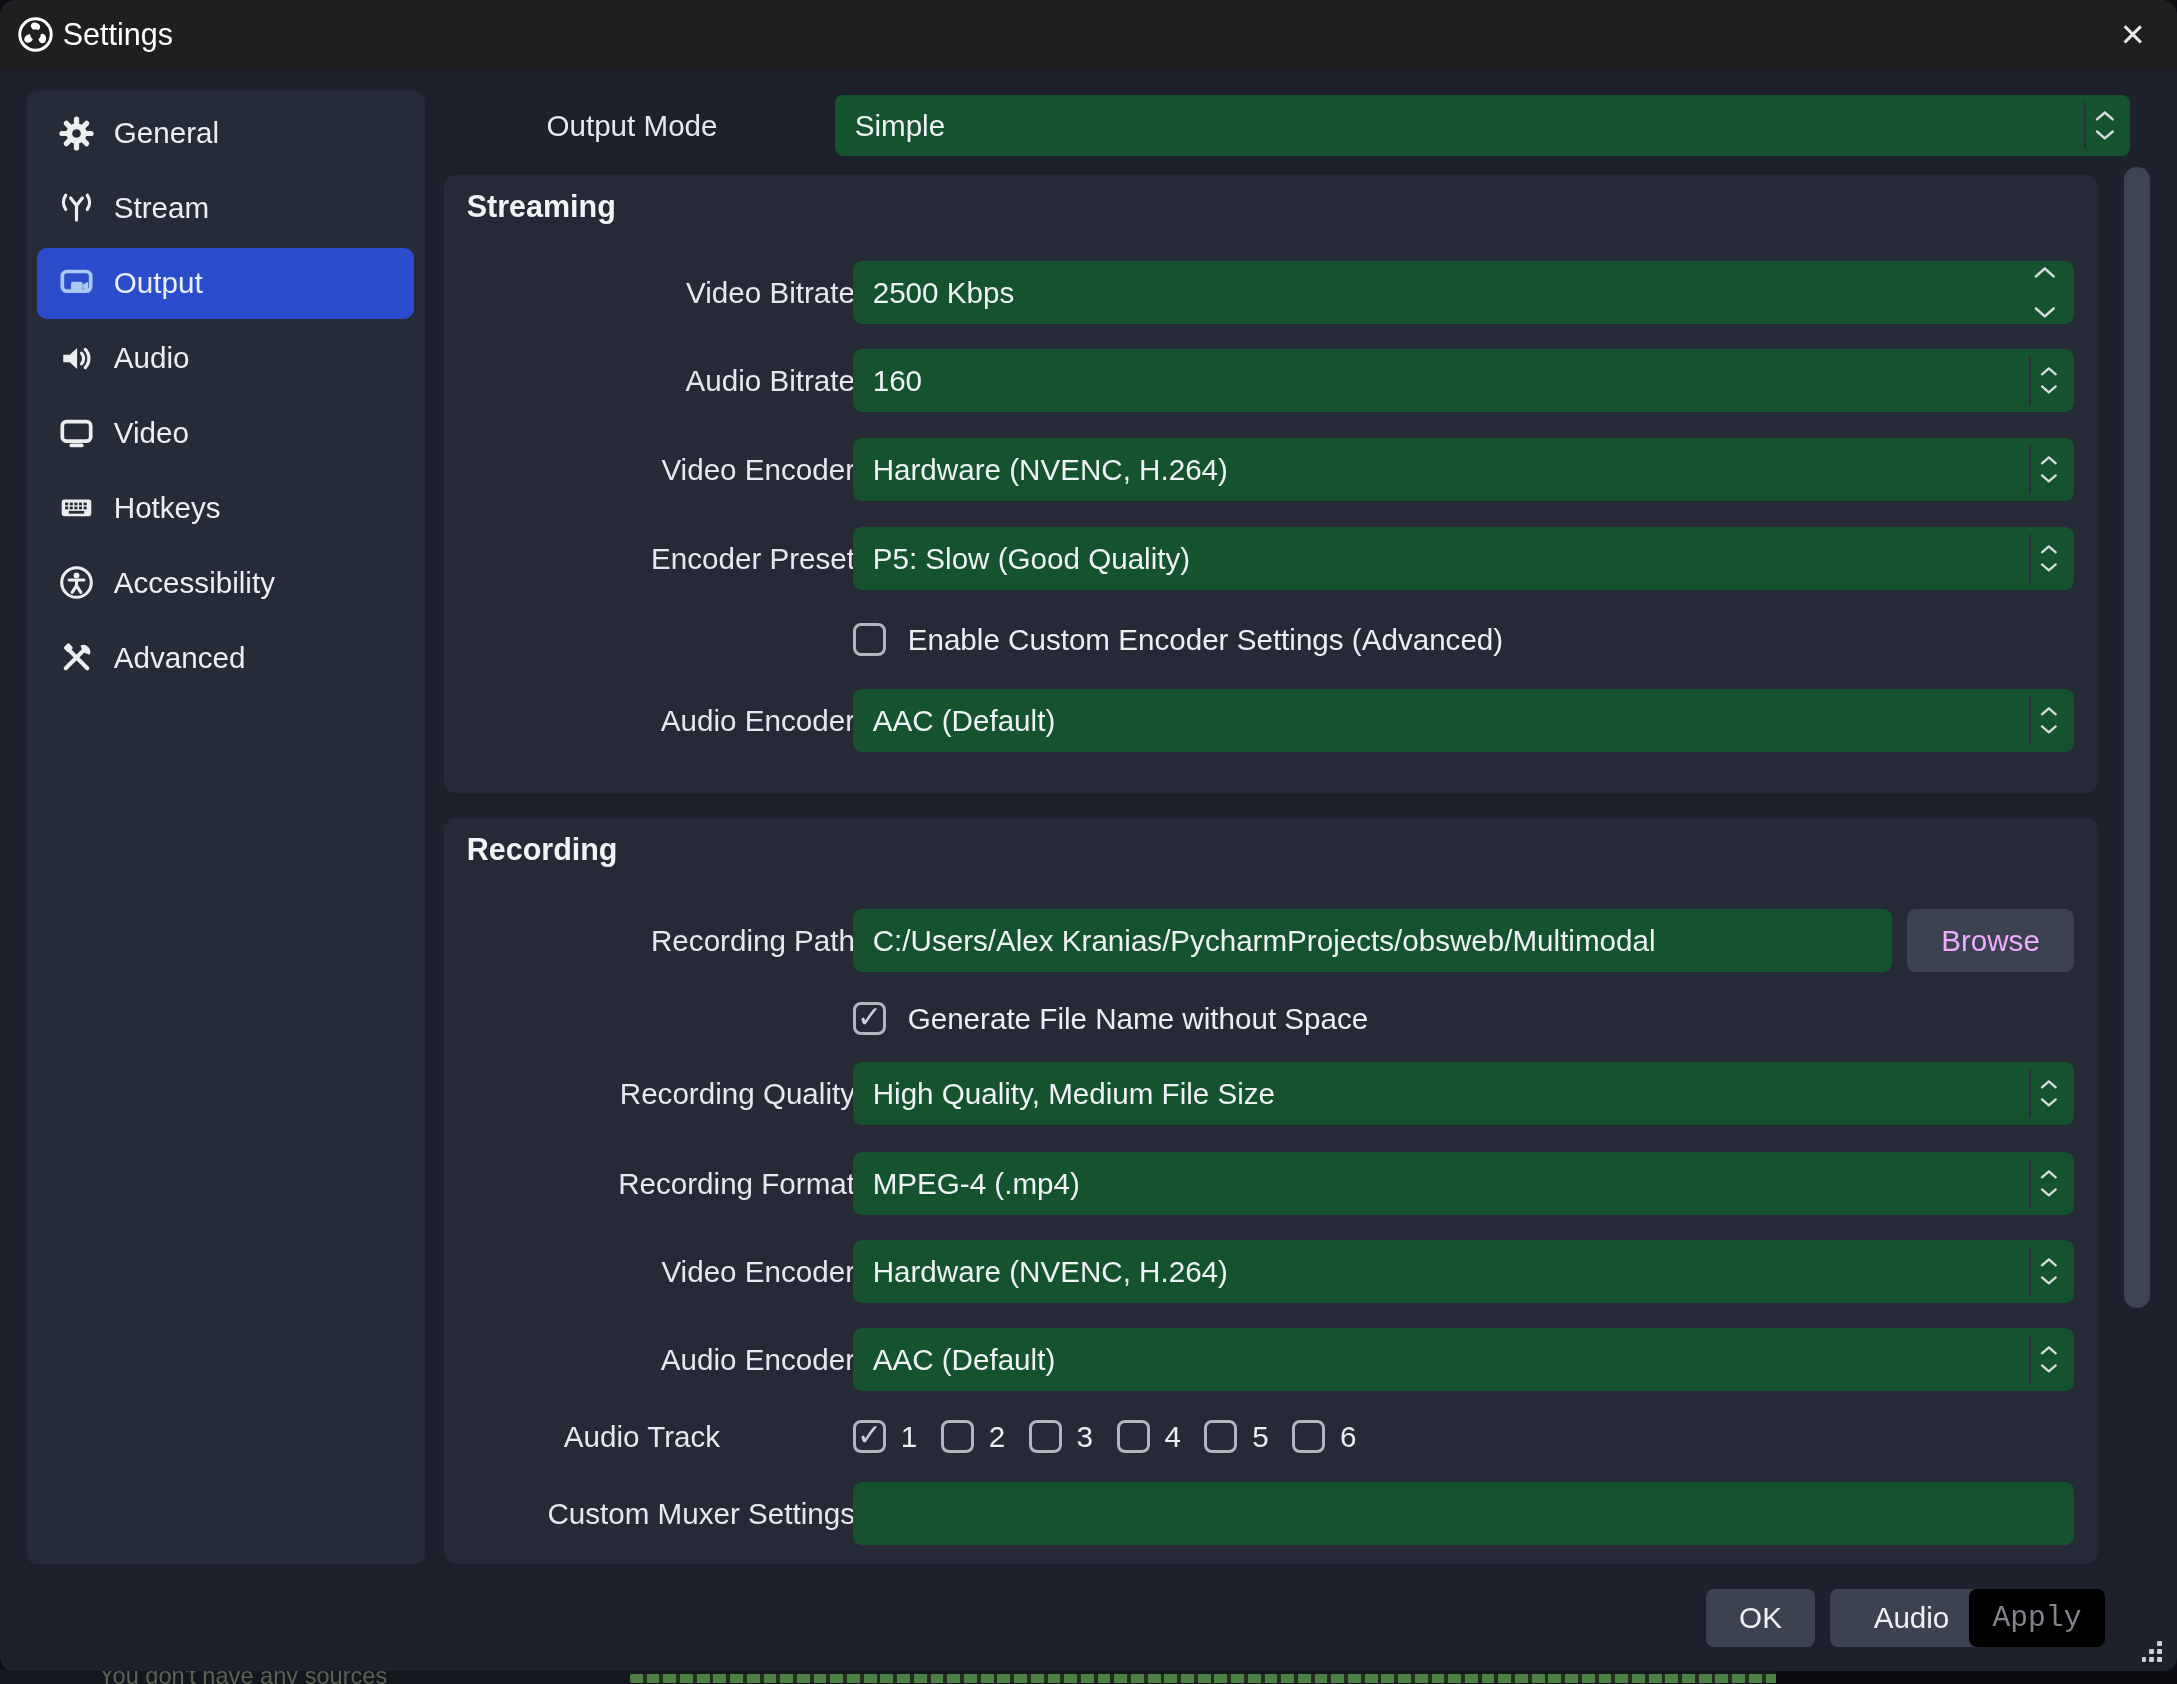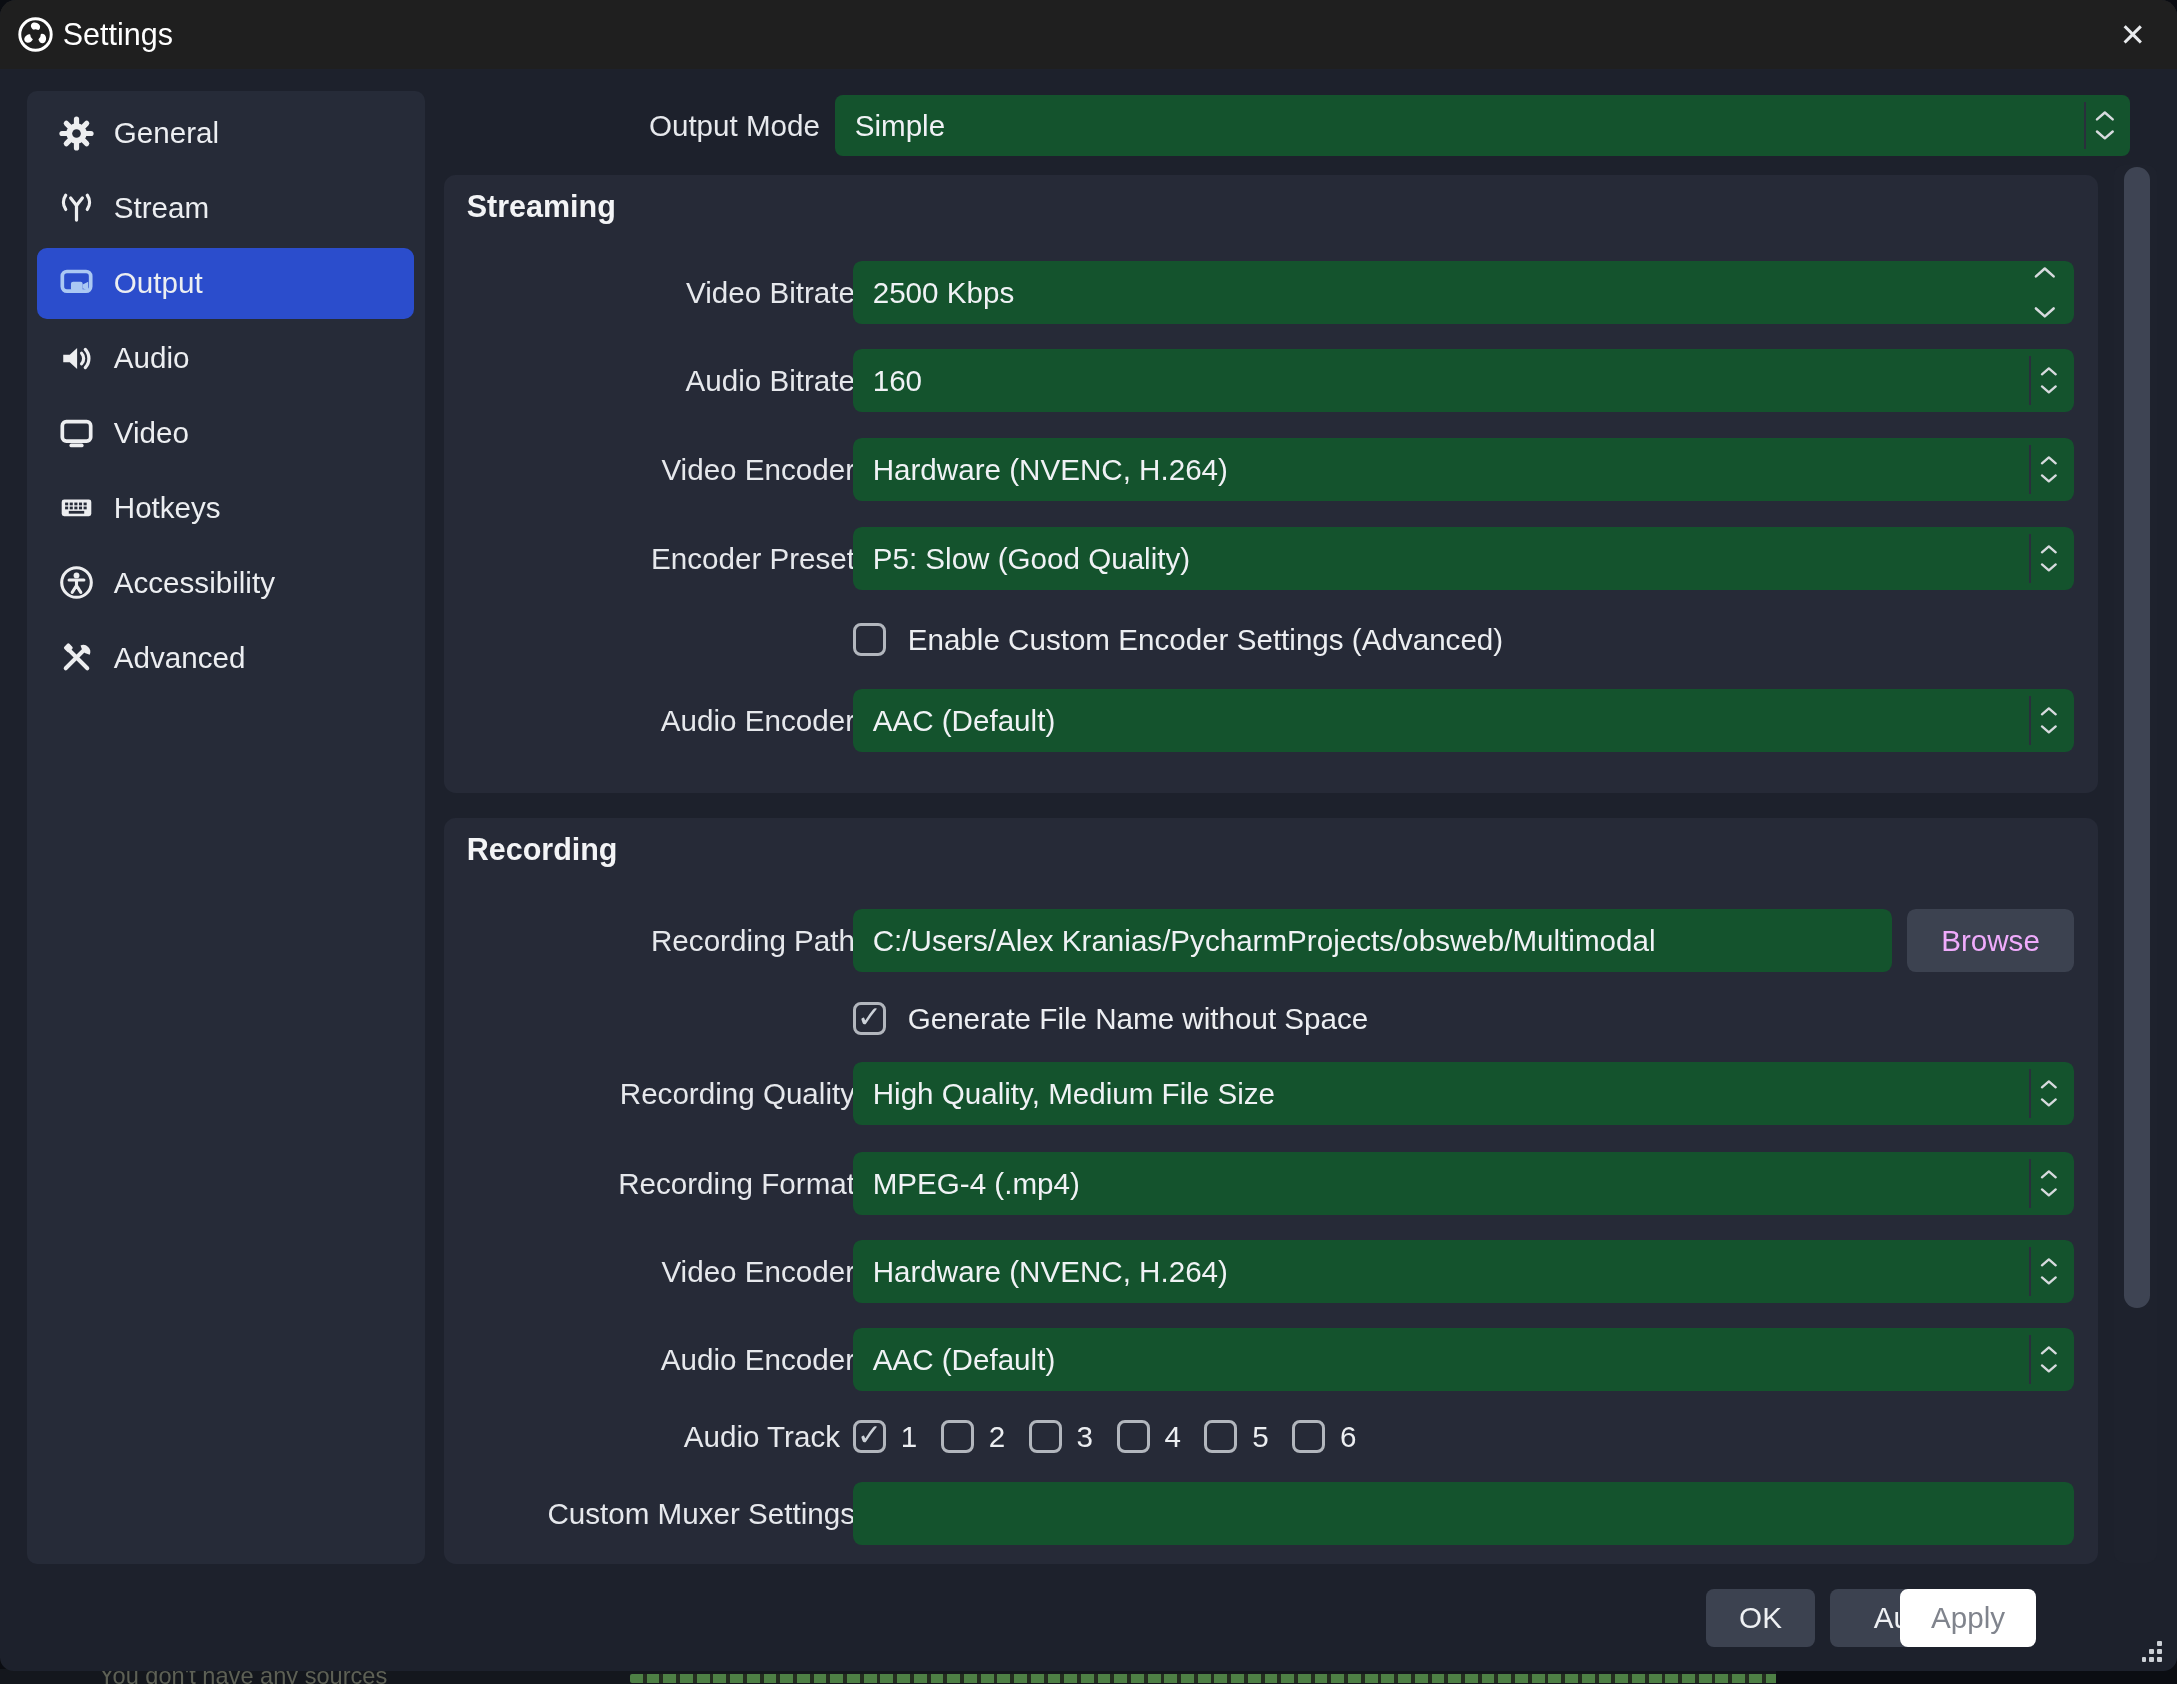--- a/index.html
+++ b/index.html
@@ -26,21 +26,21 @@
 
   
   .sidebar{position:absolute;left:26.6px;top:91px;width:398px;height:1473px;background:#262b38;border-radius:9.9px;
     padding-top:3px;box-sizing:border-box;}
   .nav-item{height:71px;margin:3.9px 10.8px;border-radius:9.9px;display:flex;align-items:center;padding-left:18.7px;}
   .nav-item.selected{background:#2b4dcc;}
   .nav-icon{width:41px;height:41px;display:flex;align-items:center;justify-content:center;flex:none;}
   .nav-label{margin-left:16.7px;font-size:29.6px;color:#eceef1;white-space:nowrap;}
 
   
-  .row-label{font-size:29.6px;color:#e6e8ec;text-align:right;white-space:nowrap;}
+  .row-label{font-size:29.6px;color:#e6e8ec;text-align:center;white-space:nowrap;}
   .field{position:absolute;height:63px;background:#14532d;border-radius:8.9px;}
   .fvalue{position:absolute;left:19.7px;top:0;bottom:0;display:flex;align-items:center;
     font-size:29.6px;color:#f0f2f5;white-space:nowrap;}
   .fdivider{position:absolute;right:43px;top:6.9px;bottom:6.9px;width:2px;background:#2a2f3c;}
   .chevs{position:absolute;right:8.9px;top:0;bottom:0;width:33px;display:flex;flex-direction:column;
     align-items:center;justify-content:center;gap:6.9px;}
   .spin .chevs{right:12.8px;gap:27.6px;}
 
   
   .om-label{position:absolute;left:444px;top:95px;width:376px;height:61px;line-height:61px;}
@@ -70,21 +70,21 @@
 
   
   .scroll-track{position:absolute;left:2114px;top:165px;width:43px;height:1398px;background:#1e222d;border-radius:9.9px;}
   .scroll-thumb{position:absolute;left:2124px;top:167px;width:25.6px;height:1141px;background:#3e4453;border-radius:12.8px;}
 
   
   .btn{position:absolute;top:1589px;height:58px;border-radius:7.9px;display:flex;align-items:center;
     justify-content:center;font-size:29.6px;}
   .btn-ok{left:1706px;width:109px;background:#3c4250;color:#eef0f3;}
   .btn-cancel{left:1830px;width:163px;background:#3c4250;color:#eef0f3;}
-  .btn-apply{left:1900px;width:136px;background:#ffffff;color:#80848d;}
+  .btn-apply{left:1969px;width:136px;background:#000000;color:#80848d;font-family:Liberation Mono, monospace;}
 
   
   .grip{position:absolute;right:13.8px;bottom:7.9px;display:grid;grid-template-columns:repeat(3,5.9px);
     grid-template-rows:repeat(3,5.9px);gap:2px;}
   .grip i{width:4.9px;height:4.9px;background:#ccd0d6;border-radius:1px;}
   .grip i.off{background:transparent;}
 
   svg{display:block;}
 </style>
 </head>

